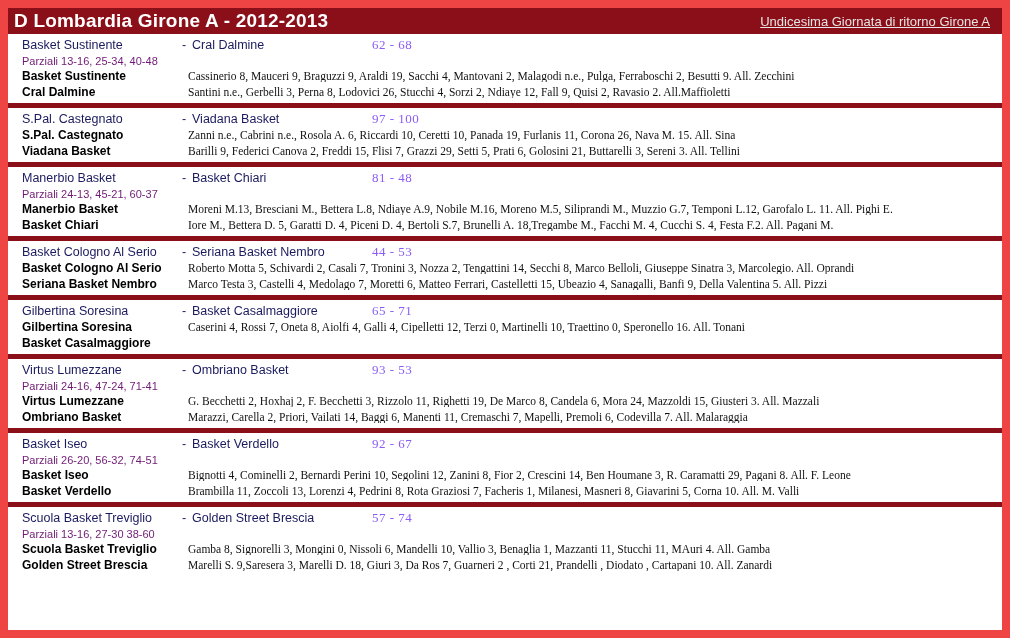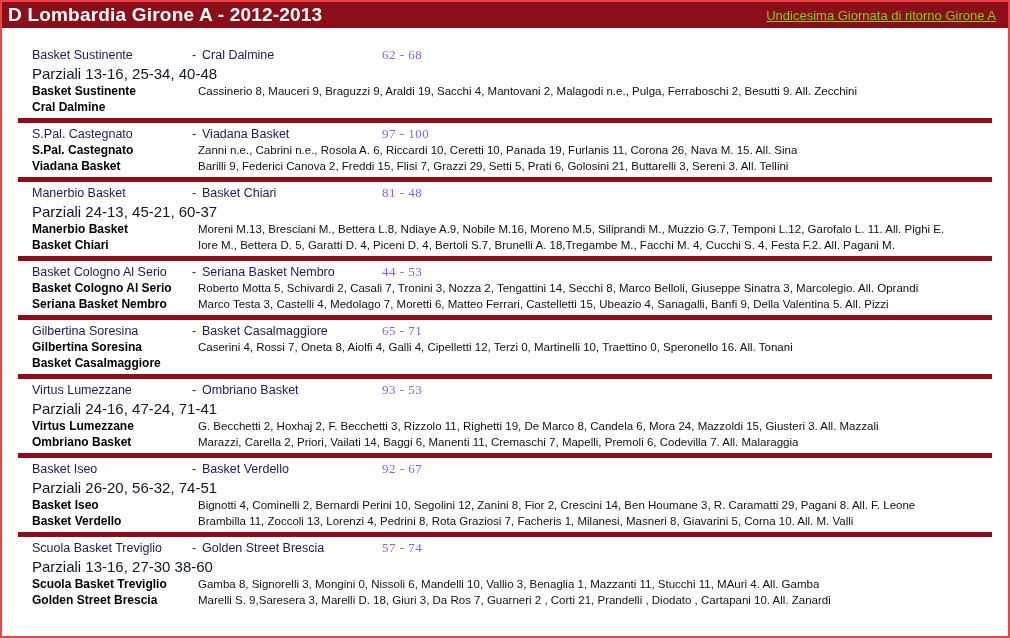--- a/index.html
+++ b/index.html
@@ -11,21 +11,21 @@
     width: 1010px;
     height: 638px;
     font-family: "Liberation Sans", sans-serif;
     overflow: hidden;
   }
   .page {
     position: relative;
     width: 1010px;
     height: 638px;
     box-sizing: border-box;
-    border: 2px solid #ef4444;
+    border: 8px solid #ef4444;
     background: #ffffff;
   }
   
   .header {
     position: relative;
     height: 26px;
     background: #8a0f18;
     display: flex;
     align-items: center;
     justify-content: space-between;
@@ -33,29 +33,29 @@
     box-sizing: border-box;
   }
   .header-title {
     color: #ffffff;
     font-size: 19px;
     font-weight: bold;
     letter-spacing: 0.2px;
     white-space: nowrap;
   }
   .header-right {
-    color: #84cc16;
+    color: #e5e5e5;
     font-size: 13px;
     text-decoration: underline;
     white-space: nowrap;
     padding-right: 4px;
   }
   
   .matches {
-    padding: 16px;
+    padding: 0;
   }
   .match {
     position: relative;
     background: #ffffff;
   }
   .sep {
     height: 5px;
     background: #8a0f18;
     width: 100%;
   }
@@ -79,22 +79,22 @@
     width: 180px;
     color: #1a1a5e;
   }
   .score {
     color: #8b5cf6;
     font-size: 13px;
     letter-spacing: 0.5px;
     font-family: Liberation Serif, serif;
   }
   .row-partial {
-    font-size: 15px;
-    color: #0f172a;
+    font-size: 11px;
+    color: #701a75;
     padding: 2px 0 1px 14px;
     white-space: nowrap;
   }
   .row-lineup {
     display: flex;
     align-items: baseline;
     font-size: 11.5px;
     color: #111111;
     padding: 1px 0 1px 14px;
     white-space: nowrap;
@@ -104,20 +104,21 @@
     font-weight: bold;
     font-size: 12px;
     color: #000000;
     flex: 0 0 166px;
   }
   .lineup-players {
     font-size: 11.5px;
     color: #111111;
     overflow: hidden;
     text-overflow: ellipsis;
+    font-family: Liberation Serif, serif;
   }
   .match-pad {
     padding-bottom: 3px;
   }
 </style>
 </head>
 <body>
 
 <div class="page">
 
@@ -135,20 +136,21 @@
         <span class="team-away-top">Cral Dalmine</span>
         <span class="score">62  -  68</span>
       </div>
       <div class="row-partial">Parziali 13-16, 25-34, 40-48</div>
       <div class="row-lineup">
         <span class="lineup-team">Basket Sustinente</span>
         <span class="lineup-players">Cassinerio 8, Mauceri 9, Braguzzi 9, Araldi 19, Sacchi 4, Mantovani 2, Malagodi n.e., Pulga, Ferraboschi 2, Besutti 9. All. Zecchini</span>
       </div>
       <div class="row-lineup">
         <span class="lineup-team">Cral Dalmine</span>
+        <span class="lineup-players">Santini n.e., Gerbelli 3, Perna 8, Lodovici 26, Stucchi 4, Sorzi 2, Ndiaye 12, Fall 9, Quisi 2, Ravasio 2. All.Maffioletti</span>
       </div>
     </div>
     <div class="sep"></div>
 
     <div class="match match-pad">
       <div class="row-top">
         <span class="team-home-top">S.Pal. Castegnato</span>
         <span class="dash">-</span>
         <span class="team-away-top">Viadana Basket</span>
         <span class="score">97  -  100</span>

